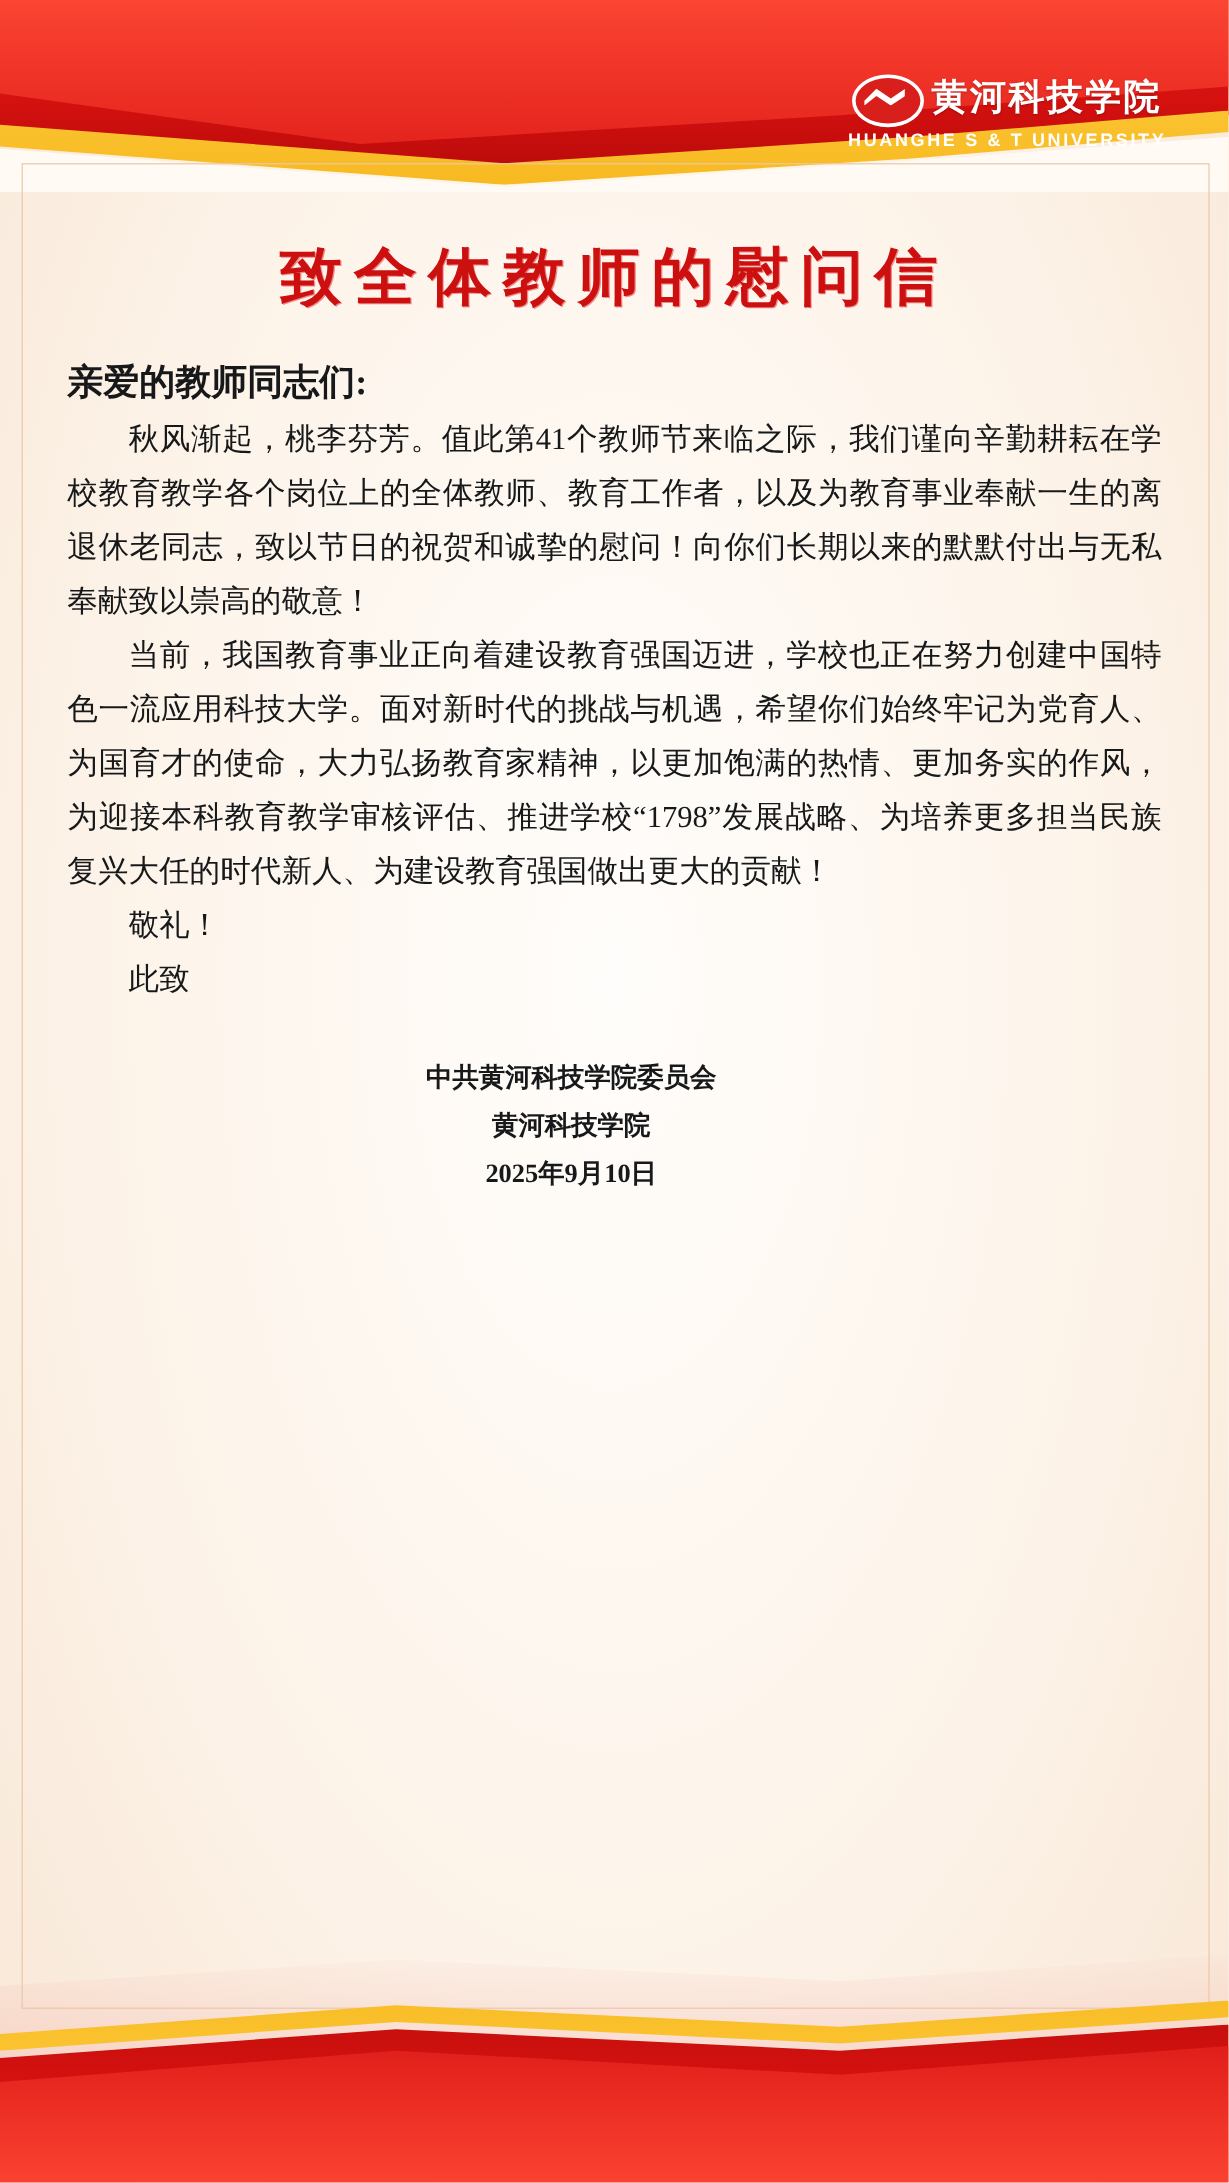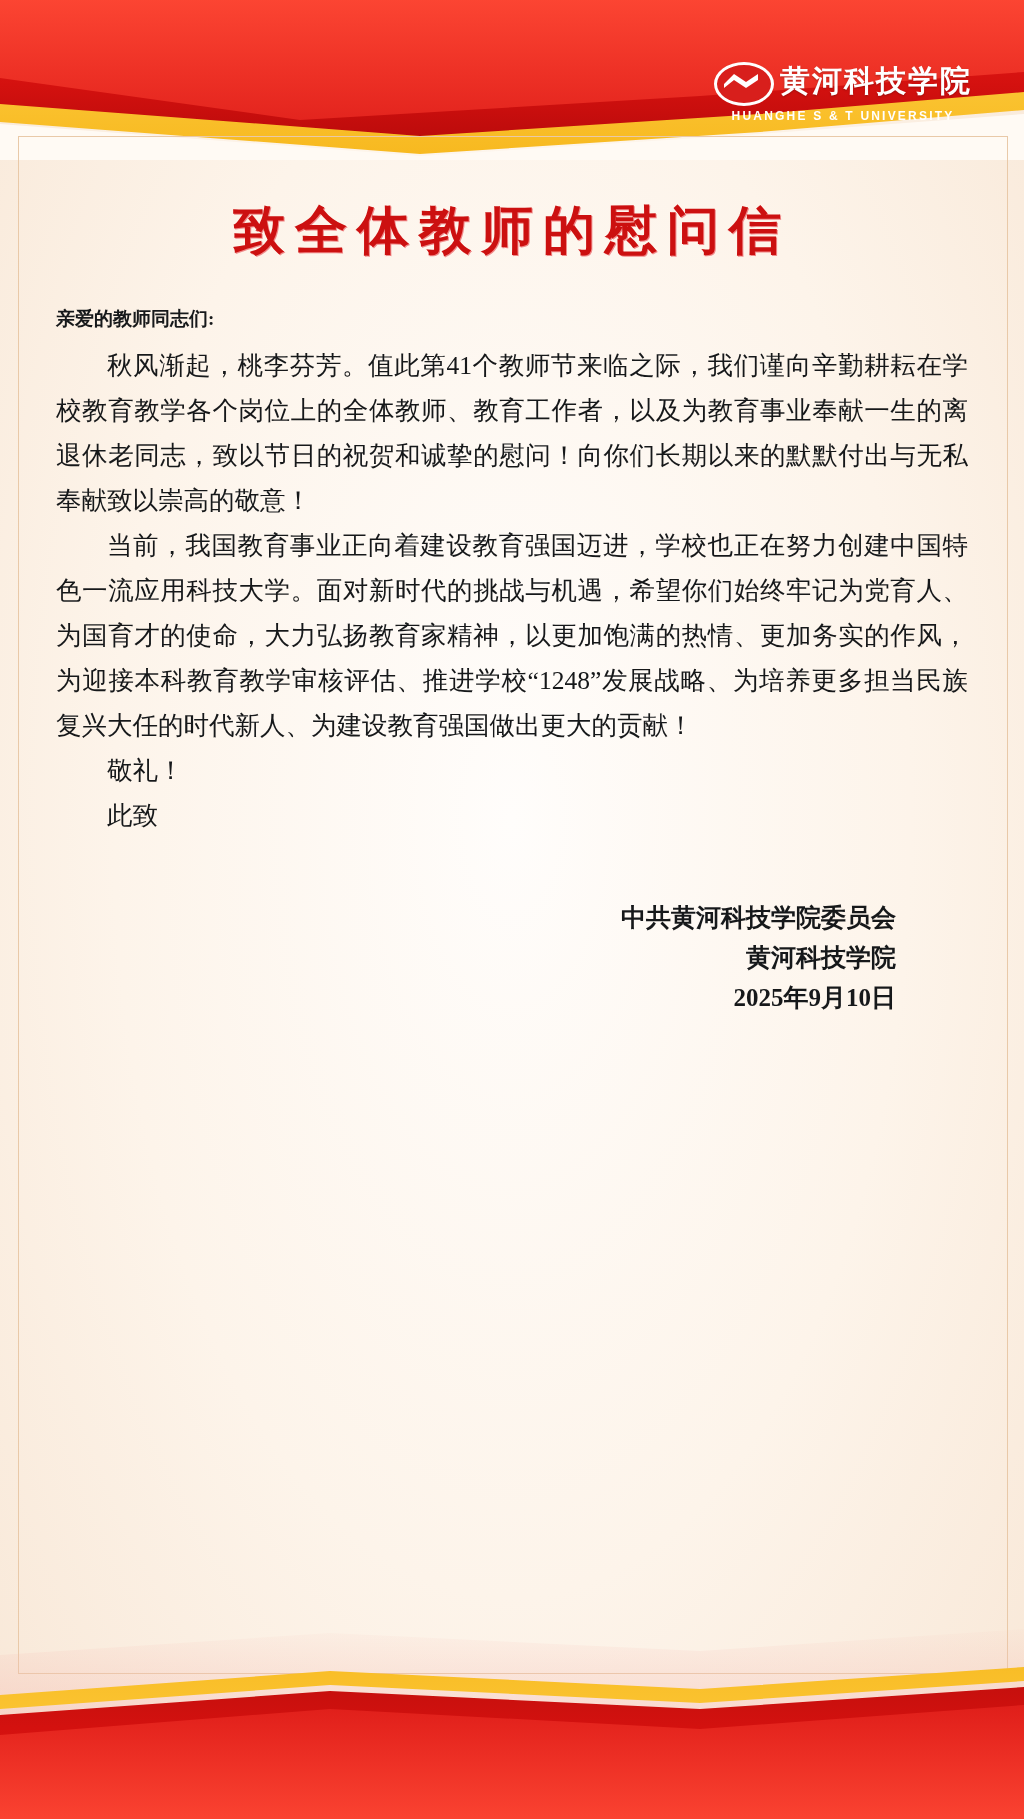--- a/index.html
+++ b/index.html
@@ -95,51 +95,51 @@
   }
   .logo-cn{
     font-family:"Liberation Serif","DejaVu Serif",serif;
     font-size:30px;font-weight:bold;color:#ffffff;letter-spacing:2px;
     text-shadow:0 1px 2px rgba(0,0,0,.25);
     white-space:nowrap;
   }
   .logo-en{
     margin-top:5px;
     font-family:"Liberation Sans","DejaVu Sans",sans-serif;
-    font-size:12px;font-weight:bold;color:#ffffff;letter-spacing:2.2px;
+    font-size:15px;font-weight:bold;color:#ffffff;letter-spacing:2.2px;
     white-space:nowrap;
   }
   
   .title{
     position:absolute;top:196px;left:0;width:1024px;
     text-align:center;
     font-size:52px;font-weight:bold;letter-spacing:10px;
     color:#cc1010;
     font-family:"Liberation Serif","DejaVu Serif",serif;
     text-shadow:1px 1px 0 #f08a8a;
   }
   
   .letter{
     position:absolute;left:56px;top:296px;width:912px;
     color:#16181a;
     font-size:25.5px;
     line-height:45px;
     text-align:justify;
     font-family:"Liberation Serif","DejaVu Serif",serif;
   }
-  .salutation{font-weight:bold;font-size:19px;margin-bottom:2px;}
+  .salutation{font-weight:bold;font-size:30px;margin-bottom:2px;}
   .para{text-indent:2em;margin:0;}
   .closing{text-indent:2em;margin:0;}
   .sign{
-    margin-top:60px;
-    text-align:right;
+    margin-top:40px;
+    text-align:center;
     padding-right:72px;
     line-height:40px;
     font-weight:bold;
-    font-size:25px;
+    font-size:22px;
   }
   .sign .date{font-weight:bold;}
 </style>
 </head>
 <body>
 
 <div class="poster">
 
   <div class="top-band">
     <div class="red"></div>
@@ -159,21 +159,21 @@
     <div class="logo-en">HUANGHE S &amp; T UNIVERSITY</div>
   </div>
 
   <div class="frame"></div>
 
   <div class="title">致全体教师的慰问信</div>
 
   <div class="letter">
     <div class="salutation">亲爱的教师同志们:</div>
     <p class="para">秋风渐起，桃李芬芳。值此第41个教师节来临之际，我们谨向辛勤耕耘在学校教育教学各个岗位上的全体教师、教育工作者，以及为教育事业奉献一生的离退休老同志，致以节日的祝贺和诚挚的慰问！向你们长期以来的默默付出与无私奉献致以崇高的敬意！</p>
-    <p class="para">当前，我国教育事业正向着建设教育强国迈进，学校也正在努力创建中国特色一流应用科技大学。面对新时代的挑战与机遇，希望你们始终牢记为党育人、为国育才的使命，大力弘扬教育家精神，以更加饱满的热情、更加务实的作风，为迎接本科教育教学审核评估、推进学校“1248”发展战略、为培养更多担当民族复兴大任的时代新人、为建设教育强国做出更大的贡献！</p>
+    <p class="para">当前，我国教育事业正向着建设教育强国迈进，学校也正在努力创建中国特色一流应用科技大学。面对新时代的挑战与机遇，希望你们始终牢记为党育人、为国育才的使命，大力弘扬教育家精神，以更加饱满的热情、更加务实的作风，为迎接本科教育教学审核评估、推进学校“1798”发展战略、为培养更多担当民族复兴大任的时代新人、为建设教育强国做出更大的贡献！</p>
     <p class="closing">敬礼！</p>
     <p class="closing">此致</p>
 
     <div class="sign">
       <div>中共黄河科技学院委员会</div>
       <div>黄河科技学院</div>
       <div class="date">2025年9月10日</div>
     </div>
   </div>
 

